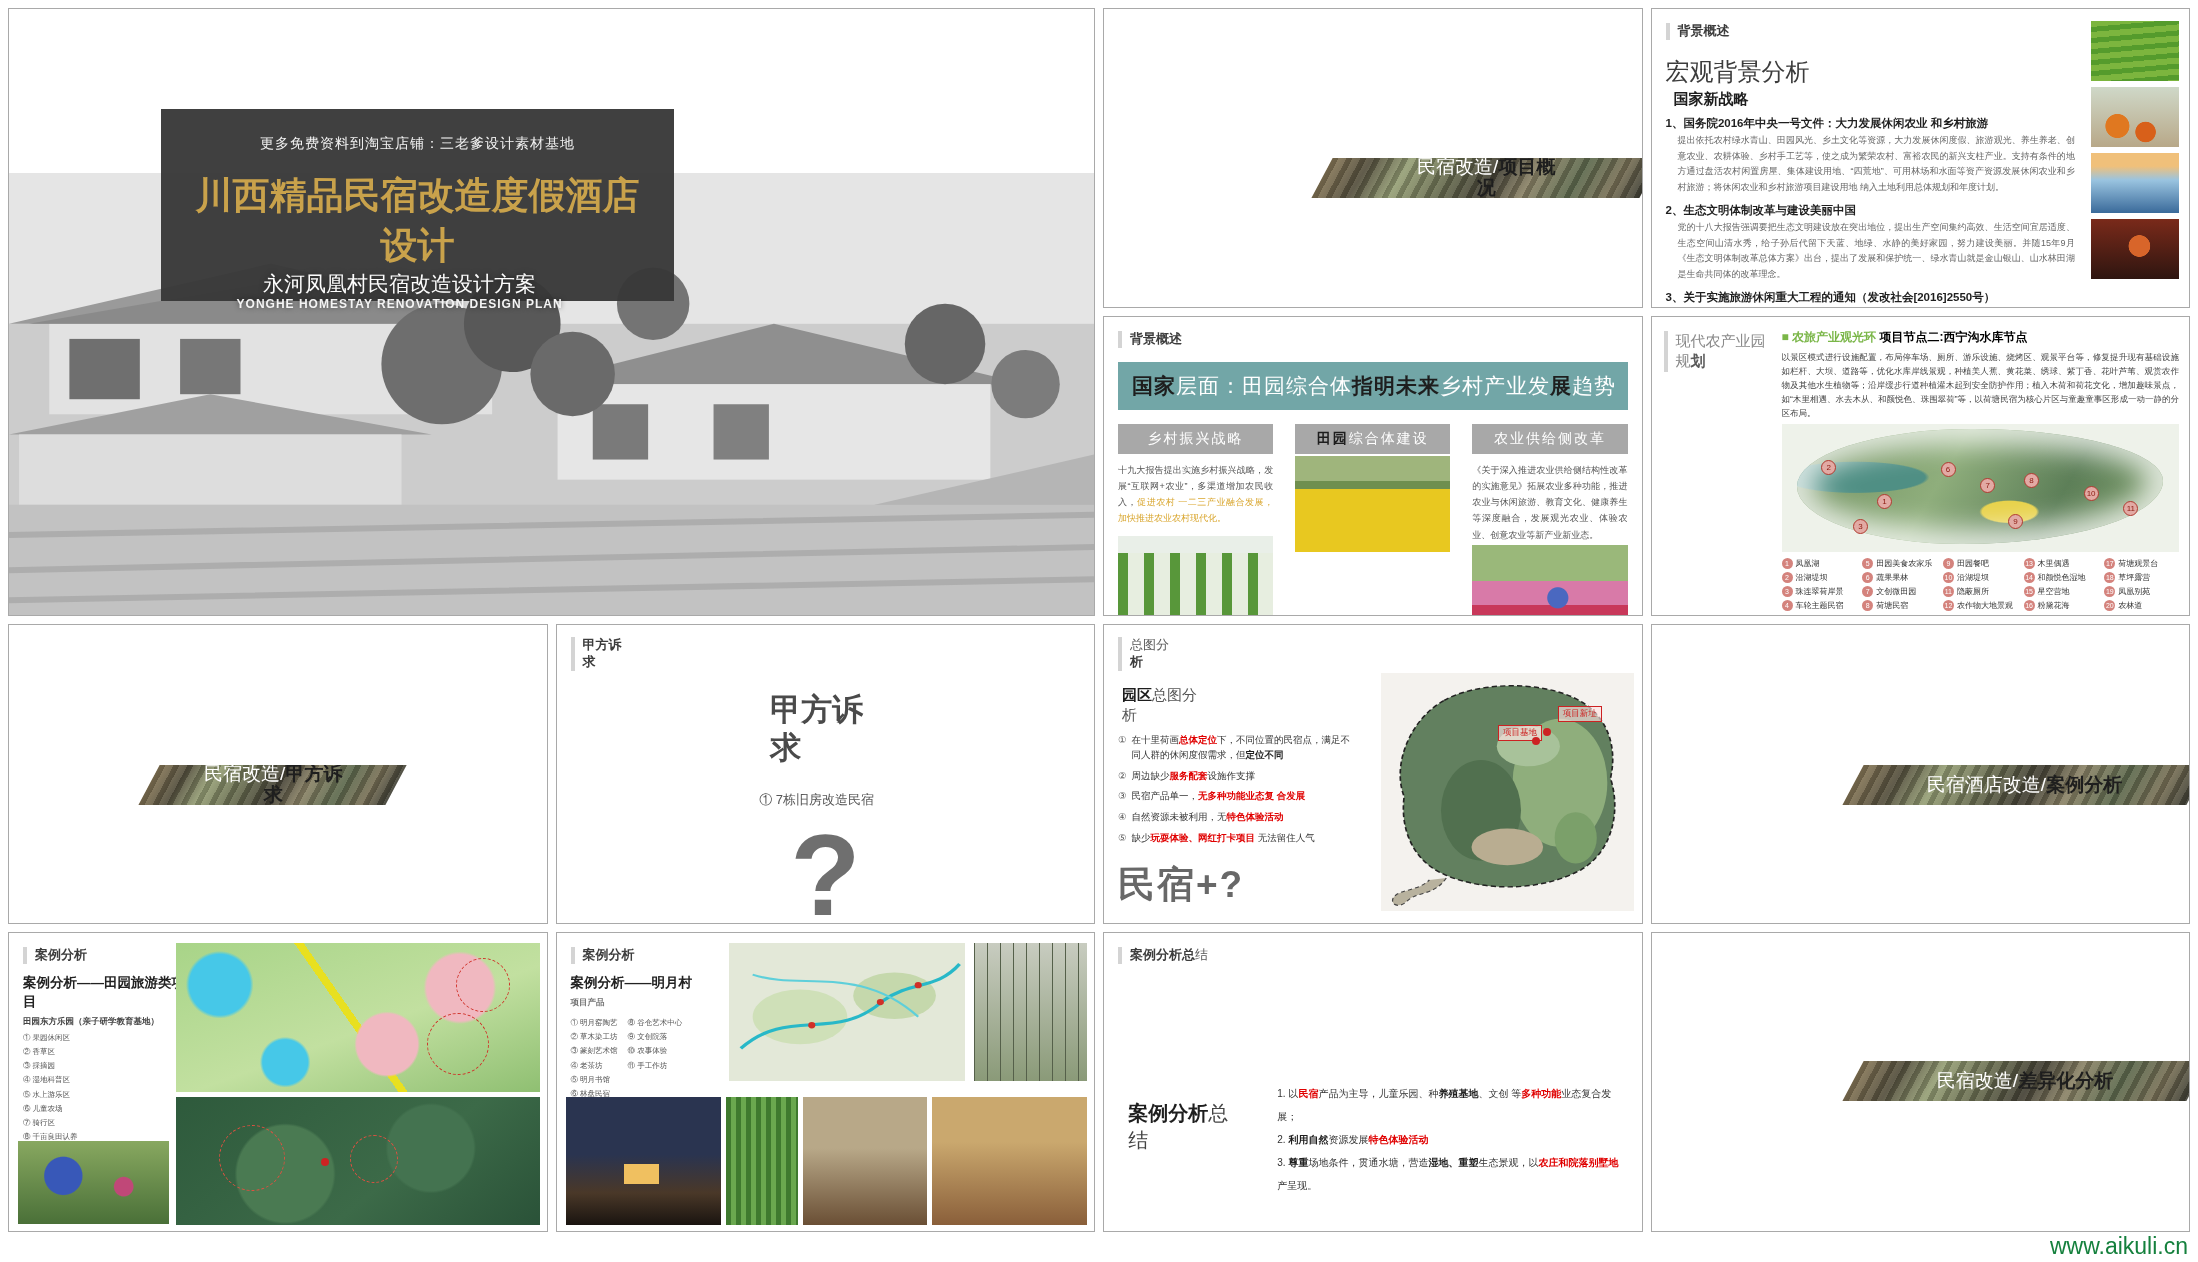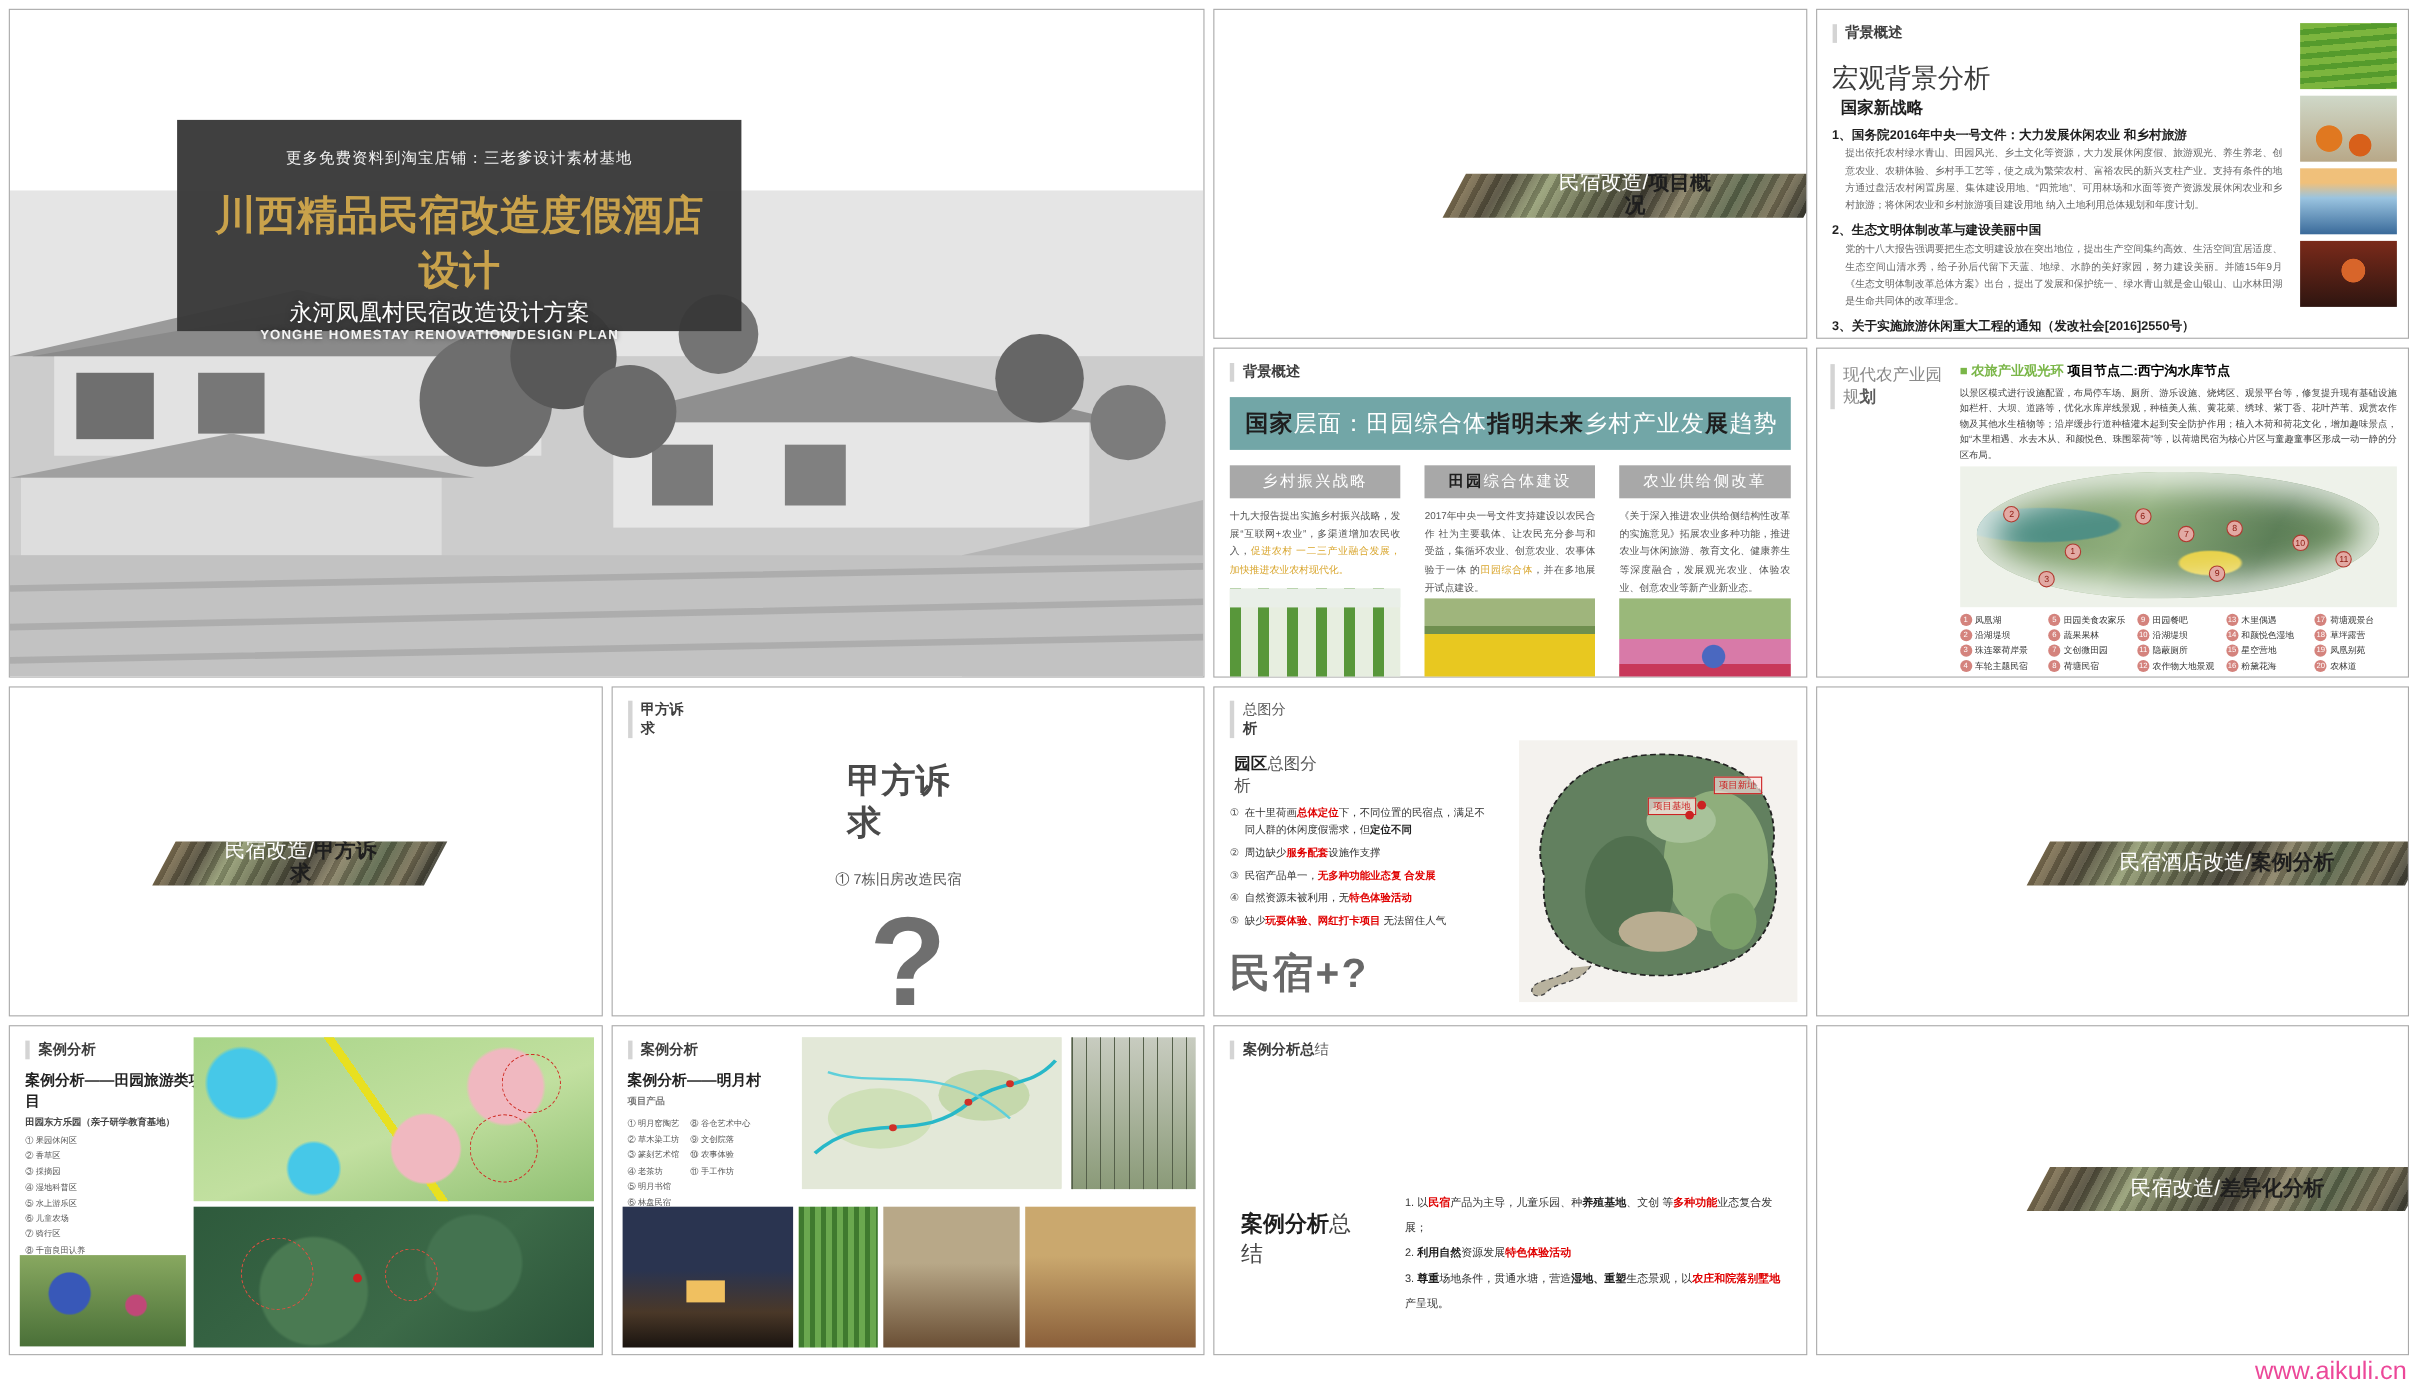--- a/index.html
+++ b/index.html
@@ -98,21 +98,21 @@
   .s11-strip{position:absolute;left:9px;right:7px;bottom:2%;height:43%;display:flex;gap:5px;}
   .ph{position:relative;height:100%;}
   .ph-dusk{width:30%;background:linear-gradient(180deg,#2a3450 0 45%,#4a3828 75%,#1a1410);}
   .ph-dusk .lit{position:absolute;left:38%;top:52%;width:22%;height:16%;background:#f0c060;}
   .ph-bamboo{width:14%;background:repeating-linear-gradient(90deg,#3f7a2f 0 5px,#6aa84f 5px 10px);}
   .ph-court{width:24%;background:linear-gradient(180deg,#b8a888 0 40%,#6a4f35);}
   .ph-interior{width:30%;background:linear-gradient(180deg,#caa86e 0 35%,#8a5f3a);}
   
   .s12-title{position:absolute;left:4.5%;top:56%;width:112px;font-size:20px;color:#444;line-height:1.35;}
   .s12-points{position:absolute;left:30%;top:50%;right:3%;font-size:10px;color:#333;line-height:2.3;margin-left:12px;}
-  .wm{position:absolute;right:10px;bottom:2px;font-size:23px;color:#ec4899;}
+  .wm{position:absolute;right:10px;bottom:2px;font-size:23px;color:#15803d;}
   .pad{padding:12px 14px;}
 </style>
 </head>
 <body>
 
 <div class="canvas">
   <div class="grid">
 
     <div class="slide title-slide">
       <div class="photo">
@@ -189,23 +189,20 @@
       <div class="s4-cols">
         <div>
           <div class="s4-tab">乡村振兴战略</div>
           <div class="s4-body">
             <span>十九大报告提出实施乡村振兴战略，发展“互联网+农业”，多渠道增加农民收入，</span><span class="gold">促进农村 一二三产业融合发展，加快推进农业农村现代化。</span>
           </div>
           <div class="im s4-im im-greenhouse"></div>
         </div>
         <div>
           <div class="s4-tab"><span class="bd">田园</span><span>综合体建设</span></div>
-          <div class="s4-body">
-            <span>2017年中央一号文件支持建设以农民合 作 社为主要载体、让农民充分参与和受益，集循环农业、创意农业、农事体验于一体 的</span><span class="gold">田园综合体</span><span>，并在多地展开试点建设。</span>
-          </div>
           <div class="im s4-im im-rape"></div>
         </div>
         <div>
           <div class="s4-tab">农业供给侧改革</div>
           <div class="s4-body">《关于深入推进农业供给侧结构性改革的实施意见》拓展农业多种功能，推进农业与休闲旅游、教育文化、健康养生等深度融合，发展观光农业、体验农业、创意农业等新产业新业态。</div>
           <div class="im s4-im im-tulip"></div>
         </div>
       </div>
     </div>
 

